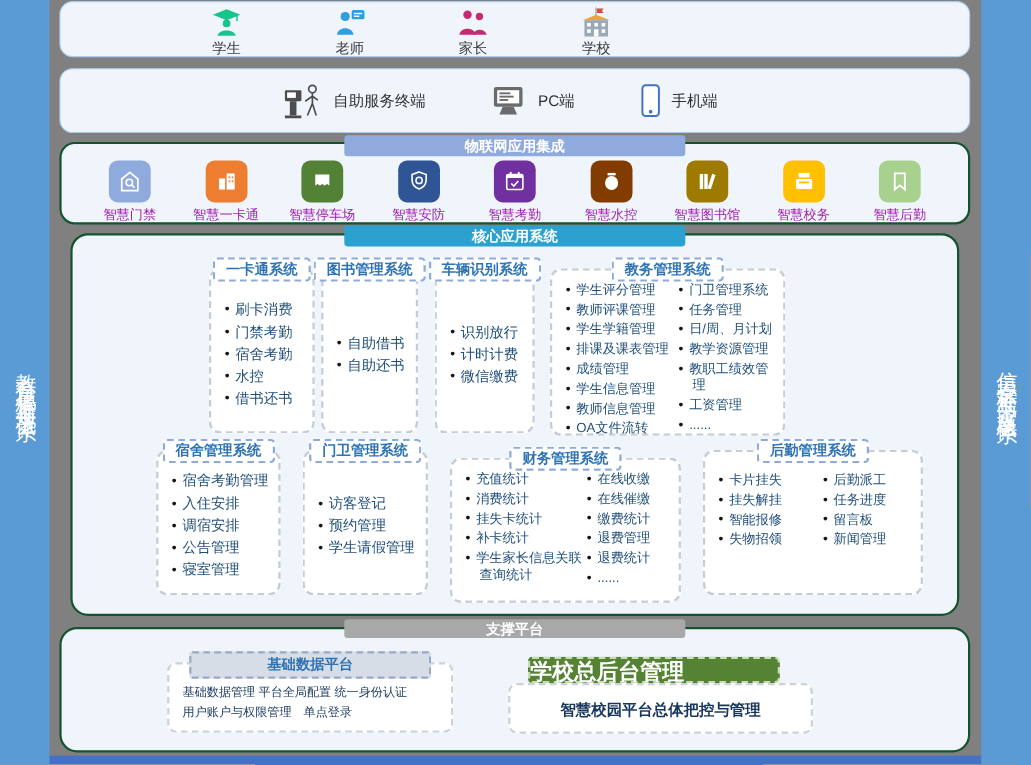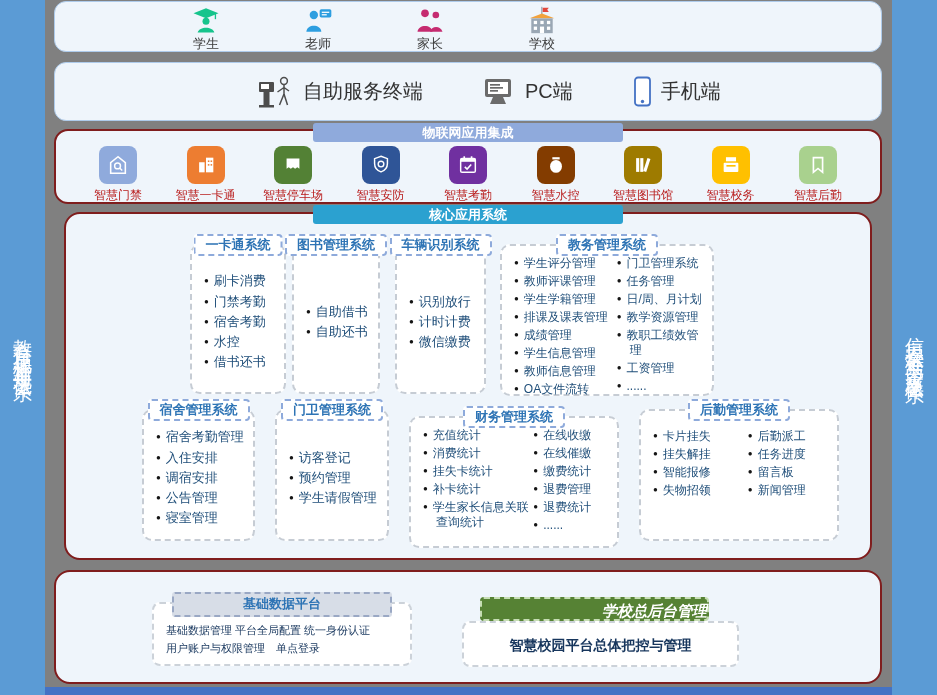--- a/index.html
+++ b/index.html
@@ -9,38 +9,38 @@
   .strip{position:absolute;top:0;bottom:0;width:45px;background:#5B9BD5;z-index:5;
          display:flex;align-items:center;justify-content:center;}
   .strip.left{left:0;} .strip.right{right:0;}
   .vtext{writing-mode:vertical-rl;text-orientation:upright;color:#fff;font-size:19px;
          letter-spacing:4px;font-weight:400;}
   .bottombar{position:absolute;left:0;right:0;bottom:0;height:8px;background:#4472C4;z-index:1;}
   
   .main{position:absolute;left:54px;top:0;width:828px;z-index:2;}
   .panel{position:absolute;left:0;width:828px;background:#EFF5FB;box-sizing:border-box;}
   .panel.soft{border:1px solid #AECBEB;border-radius:12px;}
-  .panel.hard{border:2px solid #7f1d1d;border-radius:16px;}
+  .panel.hard{border:2px solid #14532d;border-radius:16px;}
   .hdr{position:absolute;left:50%;transform:translateX(-50%);width:310px;height:19px;
        border-radius:3px;color:#fff;font-size:13px;font-weight:bold;text-align:center;
        line-height:19px;z-index:4;}
   
   .users{top:1px;height:51px;display:flex;padding-left:95px;}
   .user{width:112px;display:flex;flex-direction:column;align-items:center;padding-top:4px;}
   .user .lbl{font-size:13px;color:#3b3b3b;margin-top:1px;}
   
   .terms{top:62px;height:59px;display:flex;align-items:center;padding-left:200px;gap:60px;}
   .term{display:flex;align-items:center;gap:8px;}
-  .term .lbl{font-size:20px;color:#333;}
+  .term .lbl{font-size:14px;color:#333;}
   
   .iot{top:129px;height:75px;}
   .iotgrid{display:flex;justify-content:space-between;padding:15px 26px 0 26px;}
   .iotitem{width:72px;display:flex;flex-direction:column;align-items:center;}
   .iotsq{width:38px;height:38px;border-radius:8px;display:flex;align-items:center;justify-content:center;}
-  .iotitem .lbl{font-size:12px;color:#b91c1c;margin-top:3px;white-space:nowrap;}
+  .iotitem .lbl{font-size:12px;color:#a21caf;margin-top:3px;white-space:nowrap;}
   
   .core{top:212px;height:348px;border-radius:20px;}
   .sys{position:absolute;background:#fff;border:2px dashed #C6CCD4;border-radius:10px;
        box-sizing:border-box;display:flex;flex-direction:column;justify-content:center;}
   .pill{position:absolute;top:-12px;left:50%;transform:translateX(-50%);background:#fff;
         border:2px dashed #8EAADB;border-radius:4px;padding:0 10px;font-size:13px;
         font-weight:bold;color:#2E74B5;white-space:nowrap;line-height:18px;z-index:3;}
   .list{display:flex;flex-direction:column;gap:4px;padding:8px 4px 2px 12px;}
   .li{font-size:13px;color:#1F4E79;line-height:1.25;padding-left:13px;text-indent:-13px;}
   .li::before{content:"●";font-size:8px;color:#151515;margin-right:5px;vertical-align:2px;}
@@ -48,21 +48,21 @@
   .cols .list{gap:3px;padding-top:0;}
   .cols .li{font-size:12px;}
   
   .support{top:570px;height:114px;border-radius:14px;}
   .subbox{position:absolute;background:#fff;border:2px dashed #CCD2D9;border-radius:8px;box-sizing:border-box;}
   .basepill{position:absolute;top:-12px;left:50%;transform:translateX(-50%);width:216px;height:21px;
         background:#D7DDE7;border:2px dashed #9AA8C4;border-radius:3px;color:#2E74B5;
         font-size:13px;font-weight:bold;text-align:center;line-height:20px;}
   .baselines{padding:18px 10px 0 12px;font-size:11px;color:#17365D;line-height:1.6;}
   .greenpill{position:absolute;height:24px;border:2px dashed #C7DEB5;border-radius:4px;color:#fff;
-        font-size:15px;font-weight:bold;text-align:right;line-height:24px;box-sizing:border-box;z-index:3;font-style:italic;}
+        font-size:20px;font-weight:bold;text-align:left;line-height:24px;box-sizing:border-box;z-index:3;}
   .admindesc{font-size:14px;font-weight:bold;color:#17365D;text-align:center;line-height:44px;}
   svg{display:block;}
 </style>
 </head>
 <body>
 
 <div class="stage">
 
   <div class="bottombar"></div>
 
@@ -382,20 +382,21 @@
             <div class="li">后勤派工</div>
             <div class="li">任务进度</div>
             <div class="li">留言板</div>
             <div class="li">新闻管理</div>
           </div>
         </div>
       </div>
     </div>
 
     <div class="panel hard support">
+      <div class="hdr" style="top: -9px; height: 17px; line-height: 17px; background-color: rgb(168, 168, 168);">支撑平台</div>
 
       <div class="subbox" style="left:96px;top:30px;width:260px;height:64px;">
         <div class="basepill">基础数据平台</div>
         <div class="baselines">
           <div>基础数据管理 平台全局配置 统一身份认证</div>
           <div>用户账户与权限管理　单点登录</div>
         </div>
       </div>
 
       <div class="greenpill" style="left: 424px; top: 25px; width: 229px; background-color: rgb(86, 130, 52);">学校总后台管理</div>

